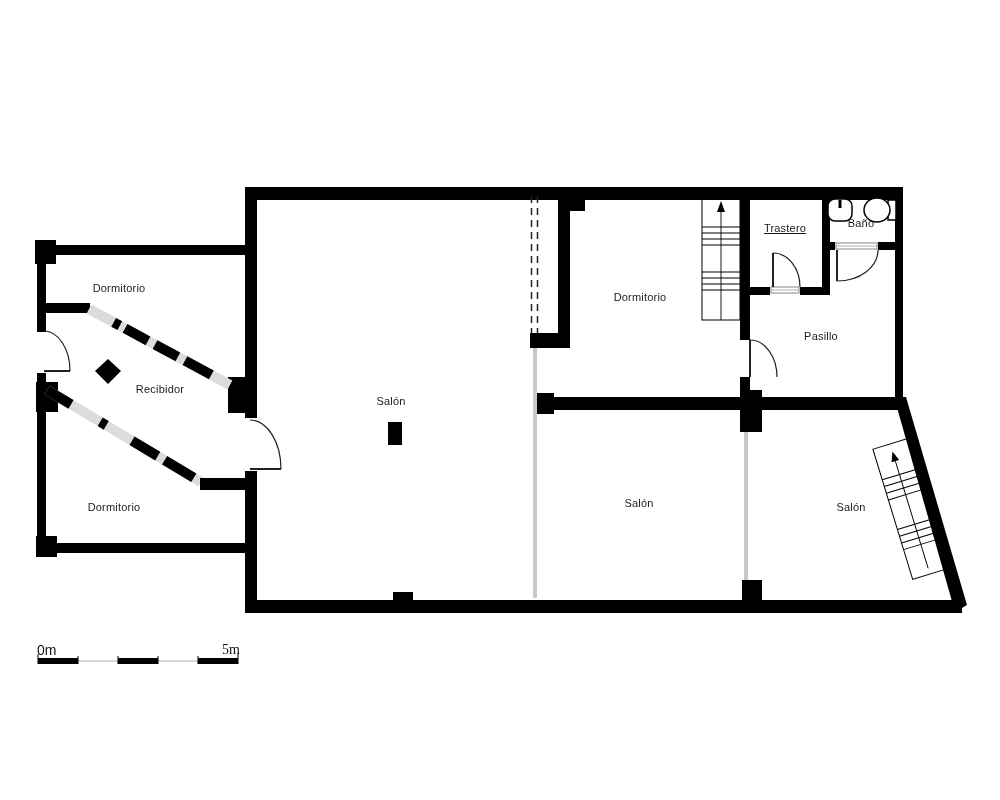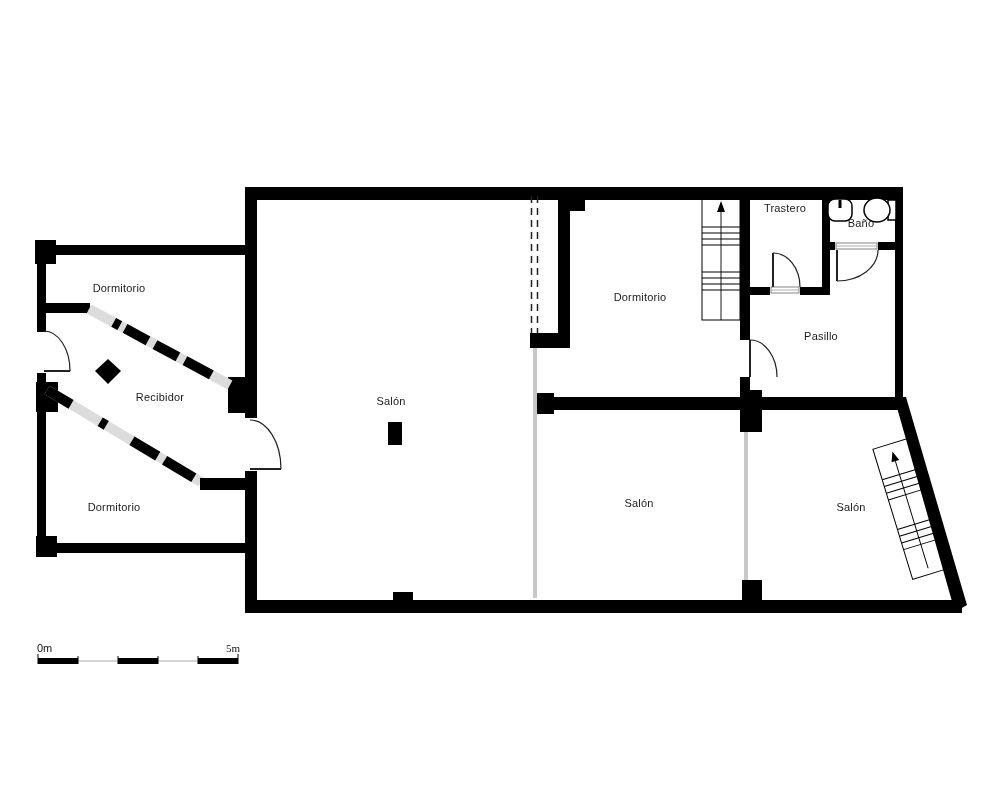--- a/index.html
+++ b/index.html
@@ -14,21 +14,21 @@
   .room-label{
     position:absolute;
     transform:translate(-50%,-50%);
     font-size:11px;
     color:#1b1b1b;
     white-space:nowrap;
     letter-spacing:.2px;
   }
   .scale-label{
     position:absolute;
-    font-size:11px;
+    font-size:14px;
     color:#111;
     white-space:nowrap;
     text-align:center;
   }
   .scale-label.end{transform:translate(-100%,0);font-family:Liberation Serif, serif;}
 </style>
 </head>
 <body>
 
 <div class="canvas">
@@ -177,25 +177,25 @@
         <line x1="78" y1="656" x2="78" y2="664"></line>
         <line x1="118" y1="656" x2="118" y2="664"></line>
         <line x1="158" y1="656" x2="158" y2="664"></line>
         <line x1="198" y1="656" x2="198" y2="664"></line>
         <line x1="238" y1="654" x2="238" y2="664"></line>
       </g>
     </g>
   </svg>
 
   <div class="room-label" style="left:119px;top:288px;">Dormitorio</div>
-  <div class="room-label" style="left:142px;top:397px;padding-left:36px;">Recibidor</div>
+  <div class="room-label" style="left:142px;top:389px;padding-left:36px;">Recibidor</div>
   <div class="room-label" style="left:114px;top:507px;">Dormitorio</div>
   <div class="room-label" style="left:391px;top:401px;">Salón</div>
   <div class="room-label" style="left:640px;top:297px;">Dormitorio</div>
-  <div class="room-label" style="left:785px;top:208px;">Trastero</div>
+  <div class="room-label" style="left:785px;top:228px;text-decoration:underline;">Trastero</div>
   <div class="room-label" style="left:861px;top:223px;text-align:center;">Baño</div>
   <div class="room-label" style="left:821px;top:336px;">Pasillo</div>
   <div class="room-label" style="left:639px;top:503px;">Salón</div>
   <div class="room-label" style="left:851px;top:507px;">Salón</div>
 
   <div class="scale-label" style="left:37px;top:642px;">0m</div>
   <div class="scale-label end" style="left:240px;top:642px;">5m</div>
 
 </div>
 

